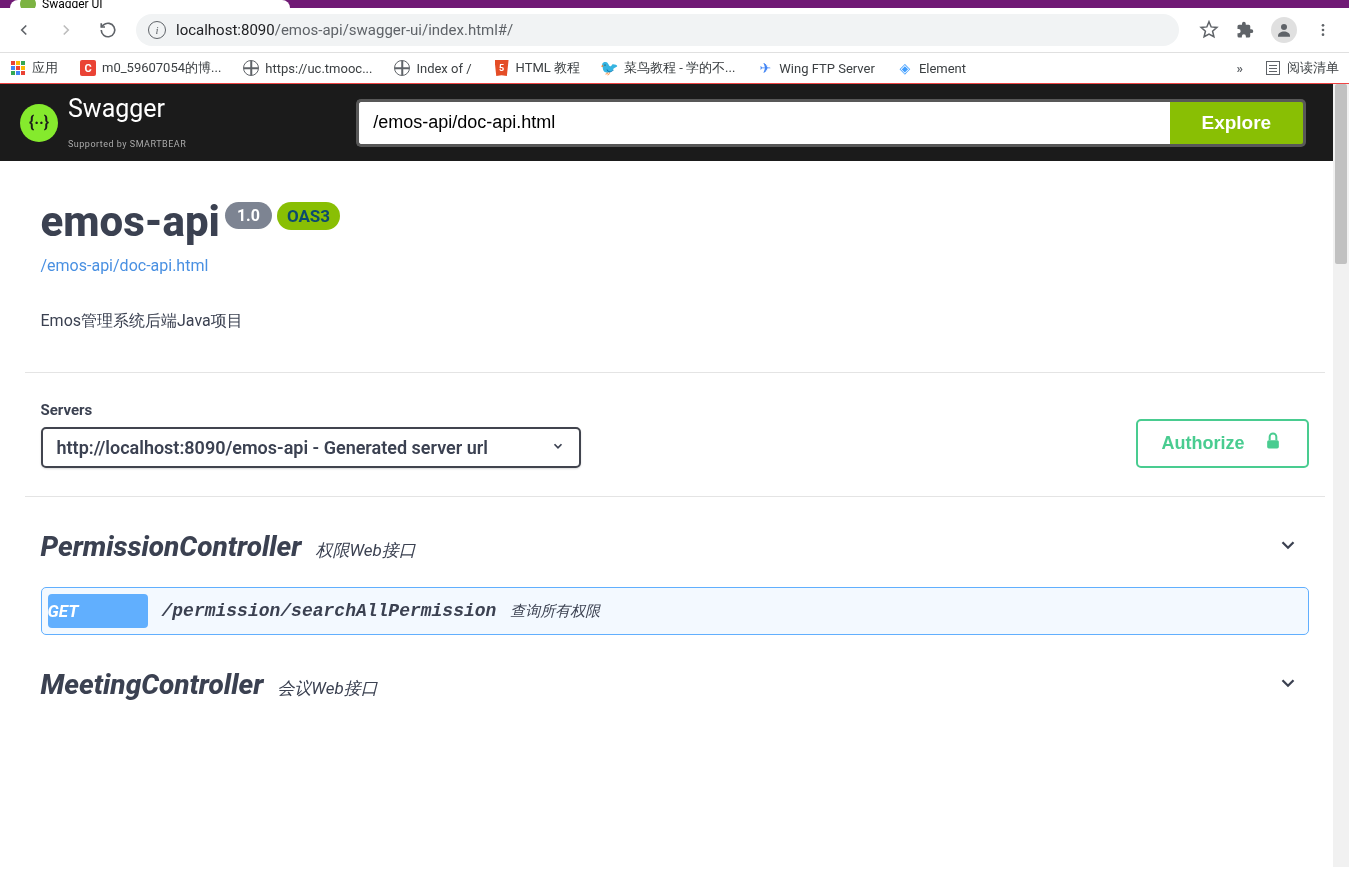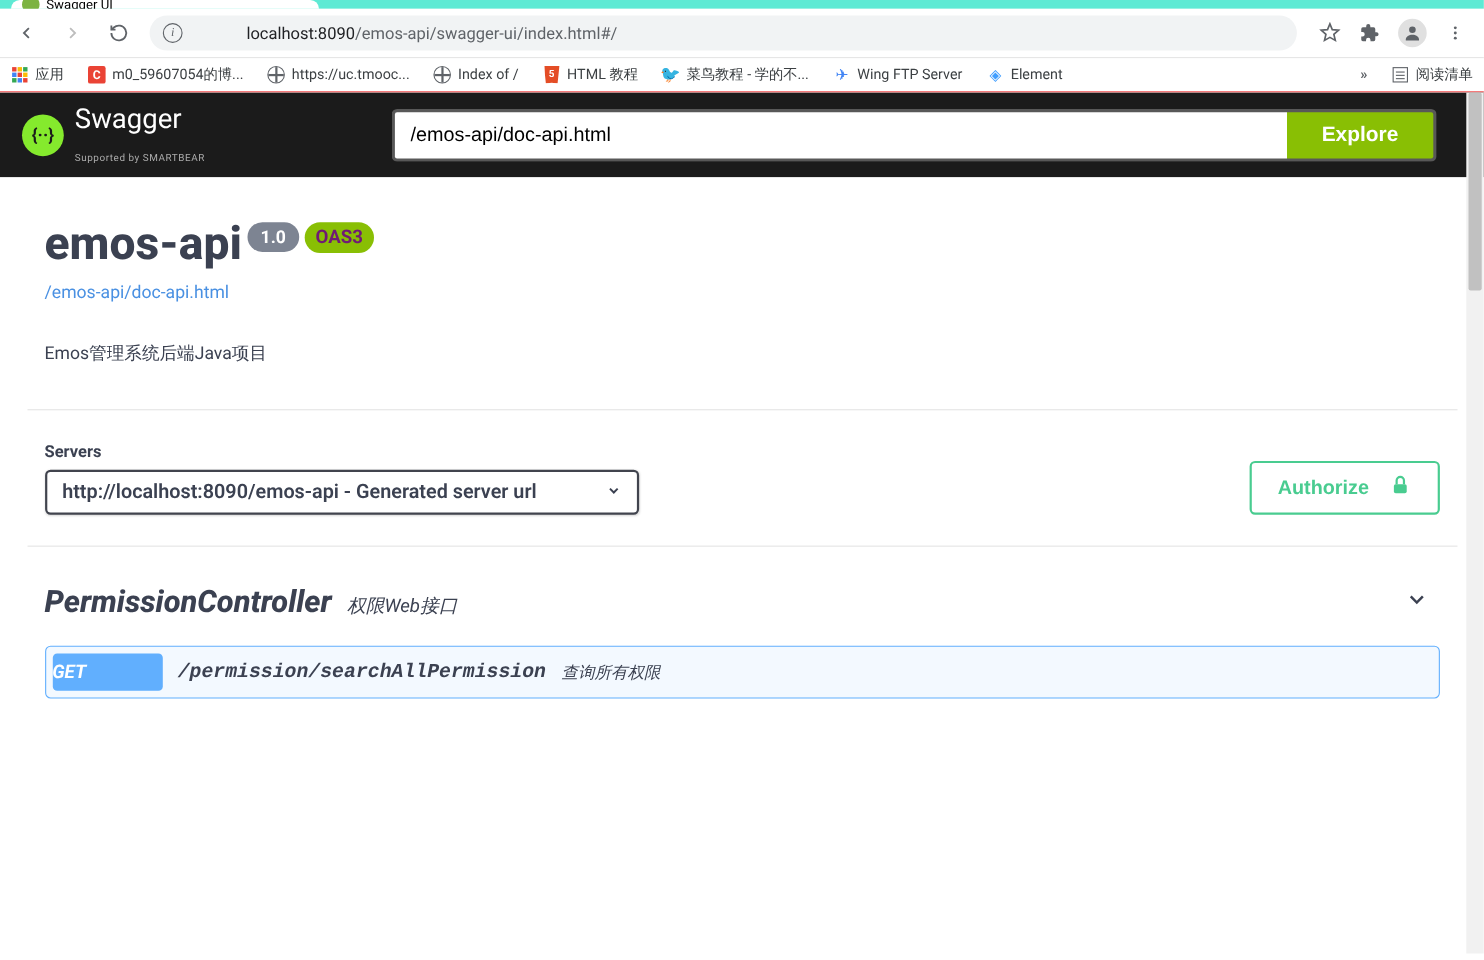--- a/index.html
+++ b/index.html
@@ -1,28 +1,28 @@
 <!DOCTYPE html>
 <html><head>
   <meta charset="utf-8">
   <style>
     * { margin: 0; padding: 0; box-sizing: border-box; }
     body { font-family: -apple-system, BlinkMacSystemFont, "Segoe UI", Roboto, sans-serif; background: #fff; overflow-x: hidden; }
     
     
-    .browser-tab-strip { height: 8px; background: #5eead4; display: flex; align-items: center; padding-left: 10px; }
+    .browser-tab-strip { height: 8px; background: #701a75; display: flex; align-items: center; padding-left: 10px; }
     .browser-tab { background: #fff; border-radius: 8px 8px 0 0; height: 8px; width: 280px; display: flex; align-items: center; padding: 0 10px; font-size: 12px; gap: 6px; overflow: hidden; }
     .favicon { width: 16px; height: 16px; background: #7cb342; border-radius: 50%; flex-shrink: 0; }
     
     .browser-toolbar { display: flex; align-items: center; padding: 6px 10px; gap: 14px; background: #fff; border-bottom: 1px solid #e0e0e0; }
     .nav-btn { width: 28px; height: 28px; display: flex; align-items: center; justify-content: center; color: #5f6368; cursor: pointer; font-size: 18px; }
     .nav-btn.disabled { color: #bdbdbd; }
     .url-bar { flex: 1; background: #f1f3f4; border-radius: 16px; height: 32px; display: flex; align-items: center; padding: 0 12px; gap: 10px; font-size: 15px; color: #202124; }
     .url-info-icon { width: 18px; height: 18px; border: 1.5px solid #5f6368; border-radius: 50%; display: flex; align-items: center; justify-content: center; font-size: 11px; color: #5f6368; font-family: serif; font-style: italic; }
-    .url-text .host { color: #202124; margin-left: 48px; }
+    .url-text .host { color: #202124; }
     .url-text .path { color: #5f6368; }
     .toolbar-icons { display: flex; gap: 16px; align-items: center; padding: 0 6px; }
     .toolbar-icon { width: 20px; height: 20px; display: flex; align-items: center; justify-content: center; color: #5f6368; cursor: pointer; }
     .profile-icon { width: 26px; height: 26px; background: #e0e0e0; border-radius: 50%; cursor: pointer; display:flex; align-items:center; justify-content:center; font-size:16px; color:#5f6368; }
     
     .bookmarks-bar { display: flex; align-items: center; padding: 6px 10px; gap: 22px; background: #fff; border-bottom: 1px solid #ef4444; font-size: 13px; }
     .bookmark-item { display: flex; align-items: center; gap: 6px; cursor: pointer; color: #3c4043; }
     .bookmark-icon { width: 16px; height: 16px; display:flex; align-items:center; justify-content:center; flex-shrink:0; }
     .bk-apps { display:grid; grid-template-columns:repeat(3,4px); grid-template-rows:repeat(3,4px); gap:1px; }
     .bk-apps > div { width:4px; height:4px; }
@@ -49,21 +49,21 @@
     .swagger-logo-sub { color: #aaa; font-size: 9px; letter-spacing: 0.5px; margin-top: 18px; }
     .swagger-search-wrap { flex:1; display:flex; max-width: 950px; margin-left: 150px; }
     .swagger-search { flex:1; background: #fff; border: 3px solid #585858; border-right:none; border-radius: 5px 0 0 5px; padding: 10px 14px; font-size: 18px; outline:none; }
     .swagger-explore { background: #89bf04; color: #fff; border: 3px solid #585858; border-left:none; border-radius: 0 5px 5px 0; padding: 10px 32px; font-size: 19px; font-weight: 700; cursor: pointer; }
     
     
     .swagger-content { max-width: 1300px; margin: 0 auto; padding: 36px 16px 0; }
     .api-header { display: flex; align-items: center; gap: 5px; }
     .api-title { font-size: 42px; font-weight: 800; color: #3b4151; }
     .version-badge { background: #7d8492; color: #fff; border-radius: 18px; padding: 4px 12px; font-size: 16px; font-weight: 700; position:relative; top:-6px; }
-    .oas-badge { background: #89bf04; color: #701a75; border-radius: 18px; padding: 4px 10px; font-size: 17px; font-weight: 700; position:relative; top:-6px; }
+    .oas-badge { background: #89bf04; color: #0c4a6e; border-radius: 18px; padding: 4px 10px; font-size: 17px; font-weight: 700; position:relative; top:-6px; }
     .api-link { color: #4990e2; font-size: 16px; margin-top: 10px; display: inline-block; text-decoration: none; }
     .api-desc { color: #3b4151; font-size: 16px; margin-top: 36px; margin-bottom: 40px; }
     
     .divider { border:none; border-top:1px solid #e4e4e4; margin: 0 -16px; }
     
     .servers-section { padding: 28px 0; display:flex; justify-content: space-between; align-items:flex-end; }
     .servers-label { font-size: 15px; font-weight: 700; color: #3b4151; margin-bottom: 8px; }
     .server-select-wrap { border: 2.5px solid #41444e; border-radius: 5px; padding: 8px 14px; display: flex; align-items: center; background:#fff; min-width: 540px; box-shadow: 0 1px 2px rgba(0,0,0,0.15); }
     .server-select-text { font-size: 18px; color: #3b4151; font-weight:600; flex:1; }
     .server-chevron { font-size:14px; color:#3b4151; }
@@ -278,20 +278,31 @@
             </span>
           </div>
           <div class="endpoint">
             <span class="endpoint-method">GET</span>
             <span class="endpoint-path">/permission/searchAllPermission</span>
             <span class="endpoint-desc">查询所有权限</span>
           </div>
         </div>
 
         
+        <div class="controller-section">
+          <div class="controller-header">
+            <span class="controller-name">MeetingController</span>
+            <span class="controller-desc">会议Web接口</span>
+            <span class="controller-chevron">
+              <svg width="22" height="22" viewBox="0 0 24 24" fill="none" stroke="#3b4151" stroke-width="2.5">
+                  <path d="M6 9l6 6 6-6"></path>
+                </svg>
+            </span>
+          </div>
+        </div>
 
       </div>
     </div>
     <div class="fake-scrollbar">
       <div class="fake-thumb"></div>
     </div>
   </div>
 
 </div>
 

